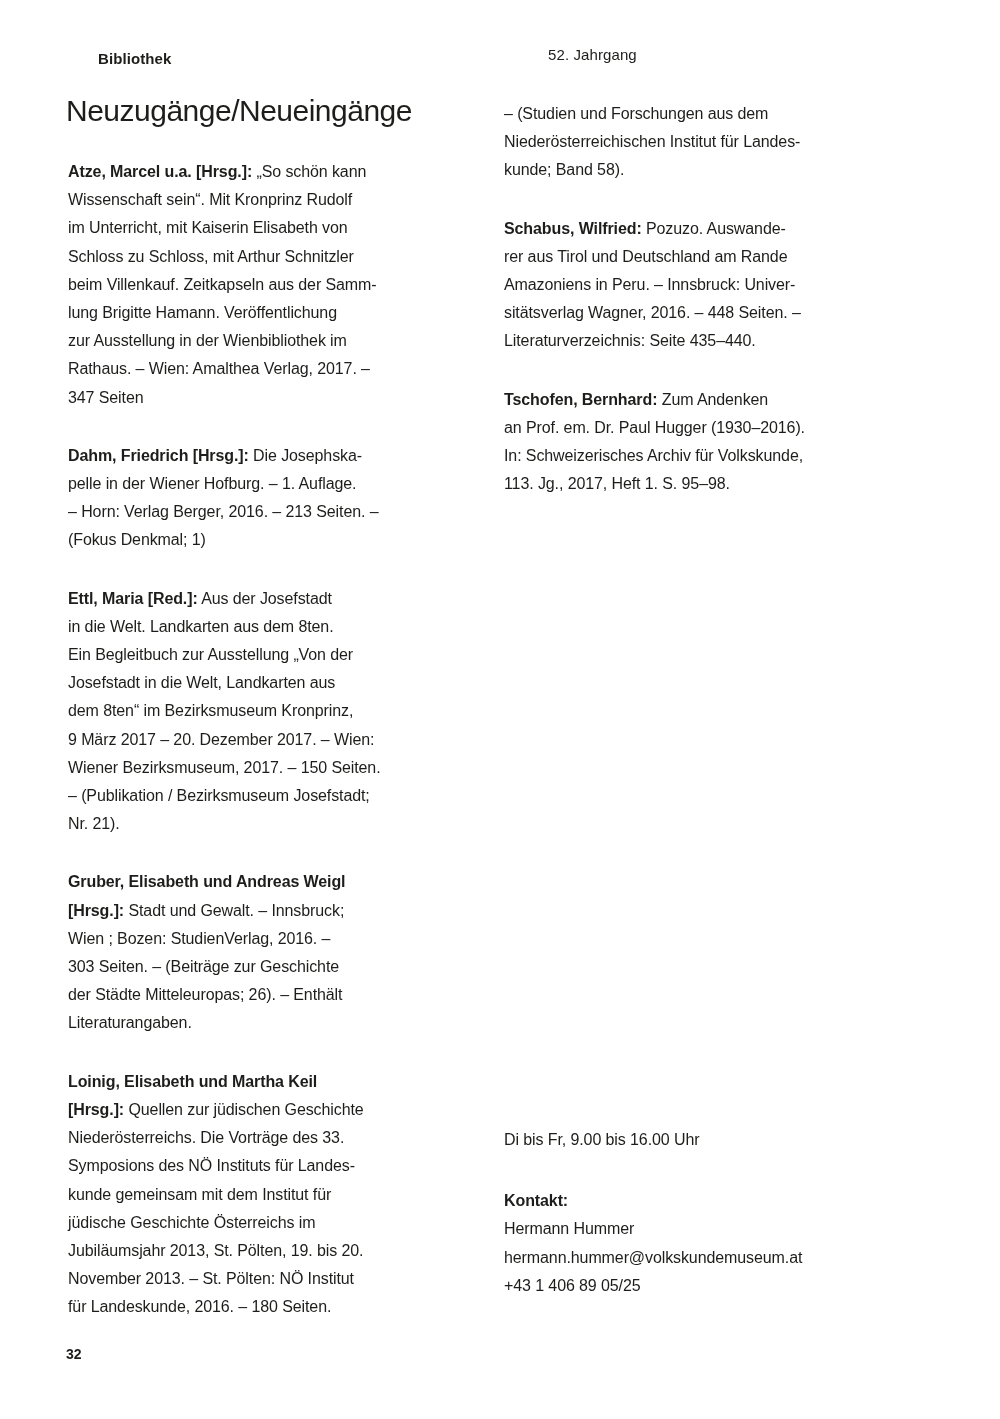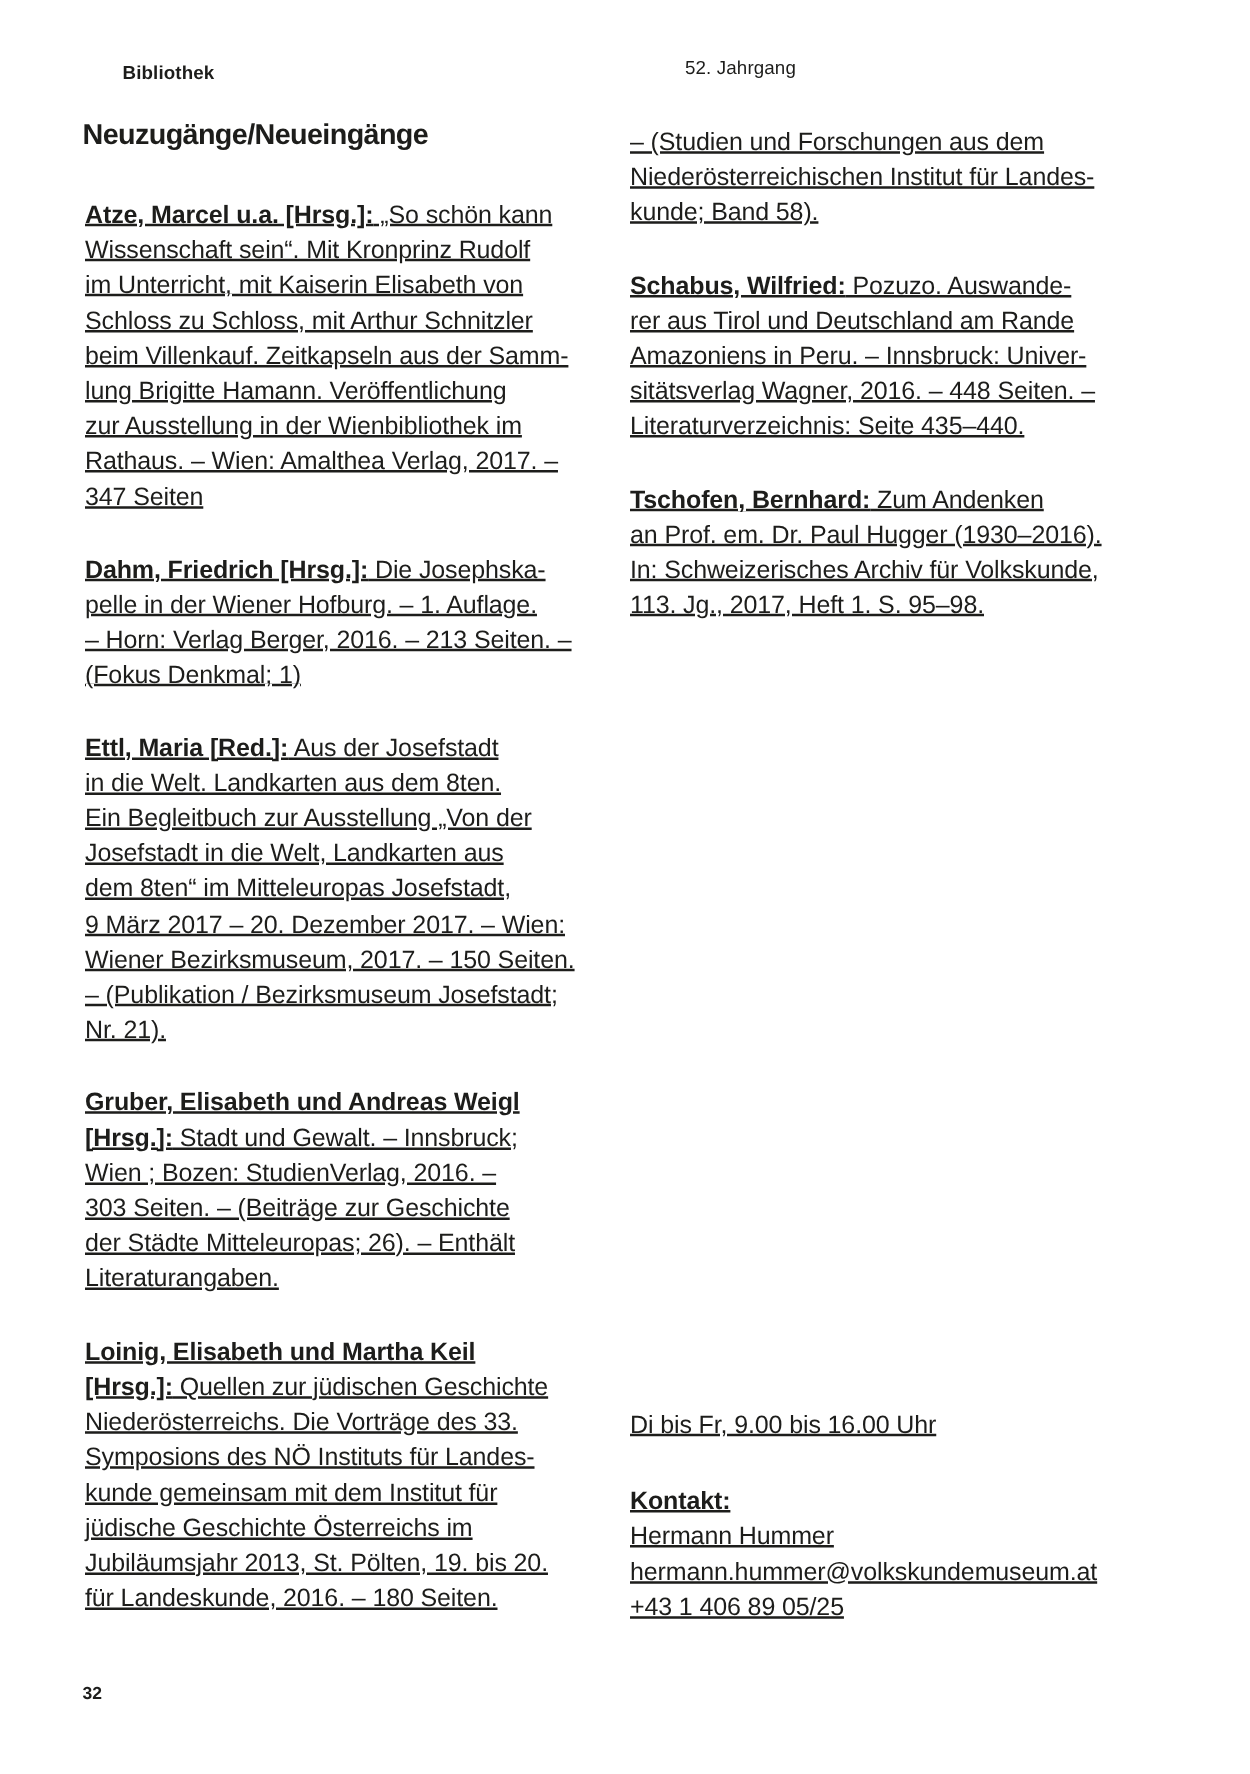--- a/index.html
+++ b/index.html
@@ -20,32 +20,31 @@
     font-size: 15px;
     line-height: 1;
     letter-spacing: 0.1px;
   }
   #header-left { left: 98px; top: 51px; font-weight: bold; }
   #header-right { left: 548px; top: 47px; font-weight: normal; }
   #page-title {
     position: absolute;
     left: 66px;
     top: 96px;
-    font-size: 23px;
-    font-weight: bold;
+    font-size: 30px;
+    font-weight: normal;
     line-height: 1;
     letter-spacing: -0.5px;
     margin: 0;
   }
   .col {
     position: absolute;
-    font-size: 20px;
+    font-size: 16px;
     line-height: 28.2px;
     letter-spacing: -0.1px;
-    text-decoration: underline;
   }
   #col-left  { left: 68px;  top: 158px; width: 440px; }
   #col-right { left: 504px; top: 100px; width: 450px; }
   #info-blocks { left: 504px; top: 1126px; width: 450px; }
   .entry { margin: 0 0 30px 0; }
   #info-blocks .entry { margin-bottom: 33px; }
   .line { white-space: pre; }
   .b { font-weight: bold; }
   #page-number {
     position: absolute;
@@ -81,21 +80,21 @@
       <div class="line"><span class="b">Dahm, Friedrich [Hrsg.]:</span><span class="r"> Die Josephska-</span></div>
       <div class="line"><span class="r">pelle in der Wiener Hofburg. – 1. Auflage.</span></div>
       <div class="line"><span class="r">– Horn: Verlag Berger, 2016. – 213 Seiten. –</span></div>
       <div class="line"><span class="r">(Fokus Denkmal; 1)</span></div>
     </div>
     <div class="entry">
       <div class="line"><span class="b">Ettl, Maria [Red.]:</span><span class="r"> Aus der Josefstadt</span></div>
       <div class="line"><span class="r">in die Welt. Landkarten aus dem 8ten.</span></div>
       <div class="line"><span class="r">Ein Begleitbuch zur Ausstellung „Von der</span></div>
       <div class="line"><span class="r">Josefstadt in die Welt, Landkarten aus</span></div>
-      <div class="line"><span class="r">dem 8ten“ im Mitteleuropas Josefstadt,</span></div>
+      <div class="line"><span class="r">dem 8ten“ im Bezirksmuseum Kronprinz,</span></div>
       <div class="line"><span class="r">9 März 2017 – 20. Dezember 2017. – Wien:</span></div>
       <div class="line"><span class="r">Wiener Bezirksmuseum, 2017. – 150 Seiten.</span></div>
       <div class="line"><span class="r">– (Publikation / Bezirksmuseum Josefstadt;</span></div>
       <div class="line"><span class="r">Nr. 21).</span></div>
     </div>
     <div class="entry">
       <div class="line"><span class="b">Gruber, Elisabeth und Andreas Weigl</span></div>
       <div class="line"><span class="b">[Hrsg.]:</span><span class="r"> Stadt und Gewalt. – Innsbruck;</span></div>
       <div class="line"><span class="r">Wien ; Bozen: StudienVerlag, 2016. –</span></div>
       <div class="line"><span class="r">303 Seiten. – (Beiträge zur Geschichte</span></div>
@@ -103,20 +102,21 @@
       <div class="line"><span class="r">Literaturangaben.</span></div>
     </div>
     <div class="entry">
       <div class="line"><span class="b">Loinig, Elisabeth und Martha Keil</span></div>
       <div class="line"><span class="b">[Hrsg.]:</span><span class="r"> Quellen zur jüdischen Geschichte</span></div>
       <div class="line"><span class="r">Niederösterreichs. Die Vorträge des 33.</span></div>
       <div class="line"><span class="r">Symposions des NÖ Instituts für Landes-</span></div>
       <div class="line"><span class="r">kunde gemeinsam mit dem Institut für</span></div>
       <div class="line"><span class="r">jüdische Geschichte Österreichs im</span></div>
       <div class="line"><span class="r">Jubiläumsjahr 2013, St. Pölten, 19. bis 20.</span></div>
+      <div class="line"><span class="r">November 2013. – St. Pölten: NÖ Institut</span></div>
       <div class="line"><span class="r">für Landeskunde, 2016. – 180 Seiten.</span></div>
     </div>
   </div>
 
 <div class="col" id="col-right">
     <div class="entry">
       <div class="line"><span class="r">– (Studien und Forschungen aus dem</span></div>
       <div class="line"><span class="r">Niederösterreichischen Institut für Landes-</span></div>
       <div class="line"><span class="r">kunde; Band 58).</span></div>
     </div>

